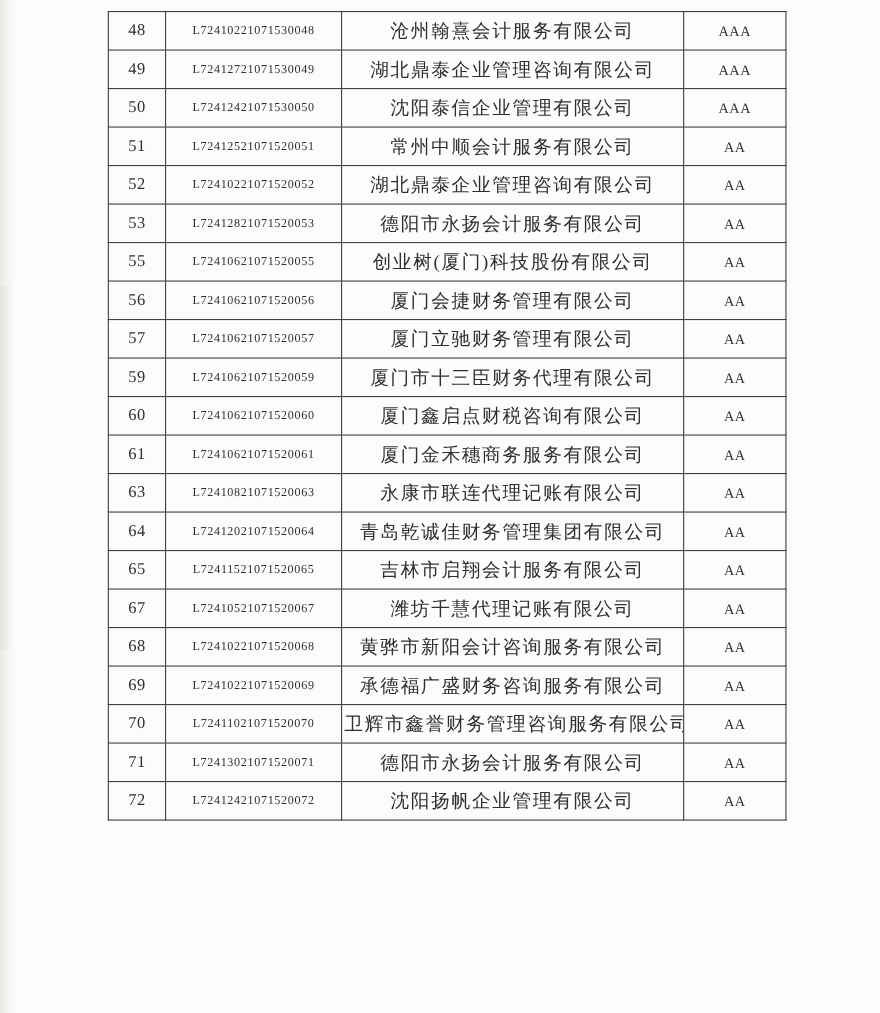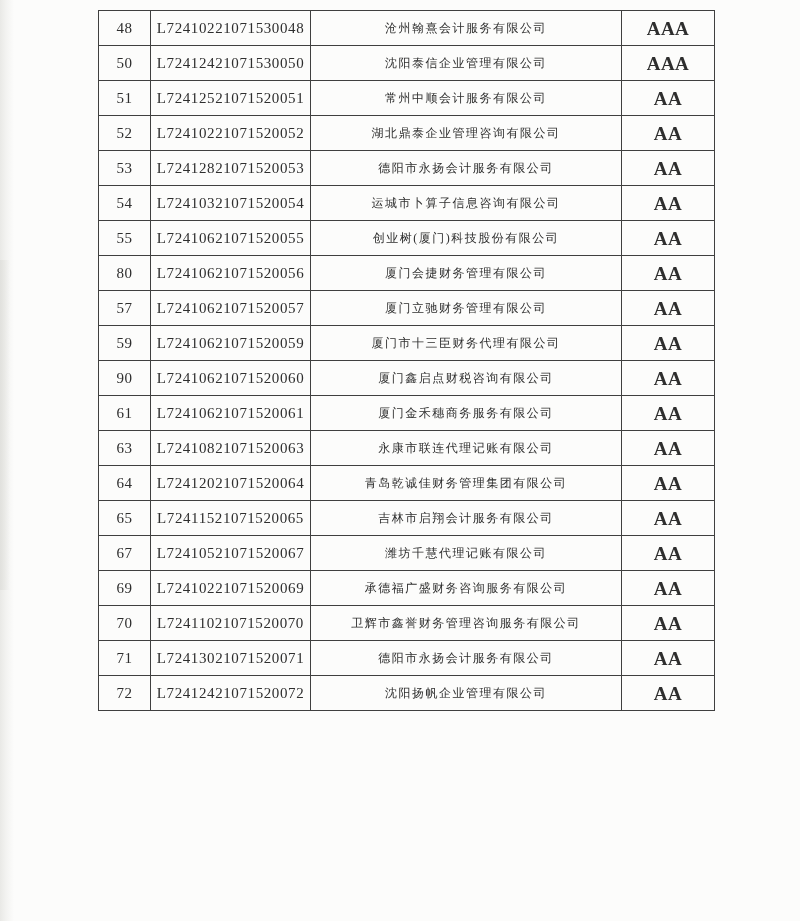--- a/index.html
+++ b/index.html
@@ -44,36 +44,42 @@
     padding: 0 2px;
     text-align: center;
     vertical-align: middle;
     color: #2e2e2e;
     font-size: 15px;
     line-height: 1;
     white-space: nowrap;
     overflow: hidden;
   }
   .doc-table td.c0 { width: 47px;  letter-spacing: 0.5px; margin-left: 14px; }
-  .doc-table td.c1 { width: 155px; letter-spacing: 0.6px; font-size: 15px; }
-  .doc-table td.c2 { width: 306px; letter-spacing: 1.5px; font-size: 12px; }
-  .doc-table td.c3 { width: 88px;  letter-spacing: 0.5px; font-size: 19px; font-weight: bold; }
+  .doc-table td.c1 { width: 155px; letter-spacing: 0.6px; font-size: 11px; }
+  .doc-table td.c2 { width: 306px; letter-spacing: 1.5px; font-size: 17px; }
+  .doc-table td.c3 { width: 88px;  letter-spacing: 0.5px; font-size: 13px; }
 </style>
 </head>
 <body>
 
 <div class="left-edge-shade"></div>
 <div class="scan-smudge"></div>
 
 <table class="doc-table">
   <tbody>
       <tr>
         <td class="c0">48</td>
         <td class="c1">L72410221071530048</td>
         <td class="c2">沧州翰熹会计服务有限公司</td>
+        <td class="c3">AAA</td>
+      </tr>
+      <tr>
+        <td class="c0">49</td>
+        <td class="c1">L72412721071530049</td>
+        <td class="c2">湖北鼎泰企业管理咨询有限公司</td>
         <td class="c3">AAA</td>
       </tr>
       <tr>
         <td class="c0">50</td>
         <td class="c1">L72412421071530050</td>
         <td class="c2">沈阳泰信企业管理有限公司</td>
         <td class="c3">AAA</td>
       </tr>
       <tr>
         <td class="c0">51</td>
@@ -87,51 +93,45 @@
         <td class="c2">湖北鼎泰企业管理咨询有限公司</td>
         <td class="c3">AA</td>
       </tr>
       <tr>
         <td class="c0">53</td>
         <td class="c1">L72412821071520053</td>
         <td class="c2">德阳市永扬会计服务有限公司</td>
         <td class="c3">AA</td>
       </tr>
       <tr>
-        <td class="c0">54</td>
-        <td class="c1">L72410321071520054</td>
-        <td class="c2">运城市卜算子信息咨询有限公司</td>
-        <td class="c3">AA</td>
-      </tr>
-      <tr>
         <td class="c0">55</td>
         <td class="c1">L72410621071520055</td>
         <td class="c2">创业树(厦门)科技股份有限公司</td>
         <td class="c3">AA</td>
       </tr>
       <tr>
-        <td class="c0">80</td>
+        <td class="c0">56</td>
         <td class="c1">L72410621071520056</td>
         <td class="c2">厦门会捷财务管理有限公司</td>
         <td class="c3">AA</td>
       </tr>
       <tr>
         <td class="c0">57</td>
         <td class="c1">L72410621071520057</td>
         <td class="c2">厦门立驰财务管理有限公司</td>
         <td class="c3">AA</td>
       </tr>
       <tr>
         <td class="c0">59</td>
         <td class="c1">L72410621071520059</td>
         <td class="c2">厦门市十三臣财务代理有限公司</td>
         <td class="c3">AA</td>
       </tr>
       <tr>
-        <td class="c0">90</td>
+        <td class="c0">60</td>
         <td class="c1">L72410621071520060</td>
         <td class="c2">厦门鑫启点财税咨询有限公司</td>
         <td class="c3">AA</td>
       </tr>
       <tr>
         <td class="c0">61</td>
         <td class="c1">L72410621071520061</td>
         <td class="c2">厦门金禾穗商务服务有限公司</td>
         <td class="c3">AA</td>
       </tr>
@@ -153,20 +153,26 @@
         <td class="c2">吉林市启翔会计服务有限公司</td>
         <td class="c3">AA</td>
       </tr>
       <tr>
         <td class="c0">67</td>
         <td class="c1">L72410521071520067</td>
         <td class="c2">潍坊千慧代理记账有限公司</td>
         <td class="c3">AA</td>
       </tr>
       <tr>
+        <td class="c0">68</td>
+        <td class="c1">L72410221071520068</td>
+        <td class="c2">黄骅市新阳会计咨询服务有限公司</td>
+        <td class="c3">AA</td>
+      </tr>
+      <tr>
         <td class="c0">69</td>
         <td class="c1">L72410221071520069</td>
         <td class="c2">承德福广盛财务咨询服务有限公司</td>
         <td class="c3">AA</td>
       </tr>
       <tr>
         <td class="c0">70</td>
         <td class="c1">L72411021071520070</td>
         <td class="c2">卫辉市鑫誉财务管理咨询服务有限公司</td>
         <td class="c3">AA</td>

